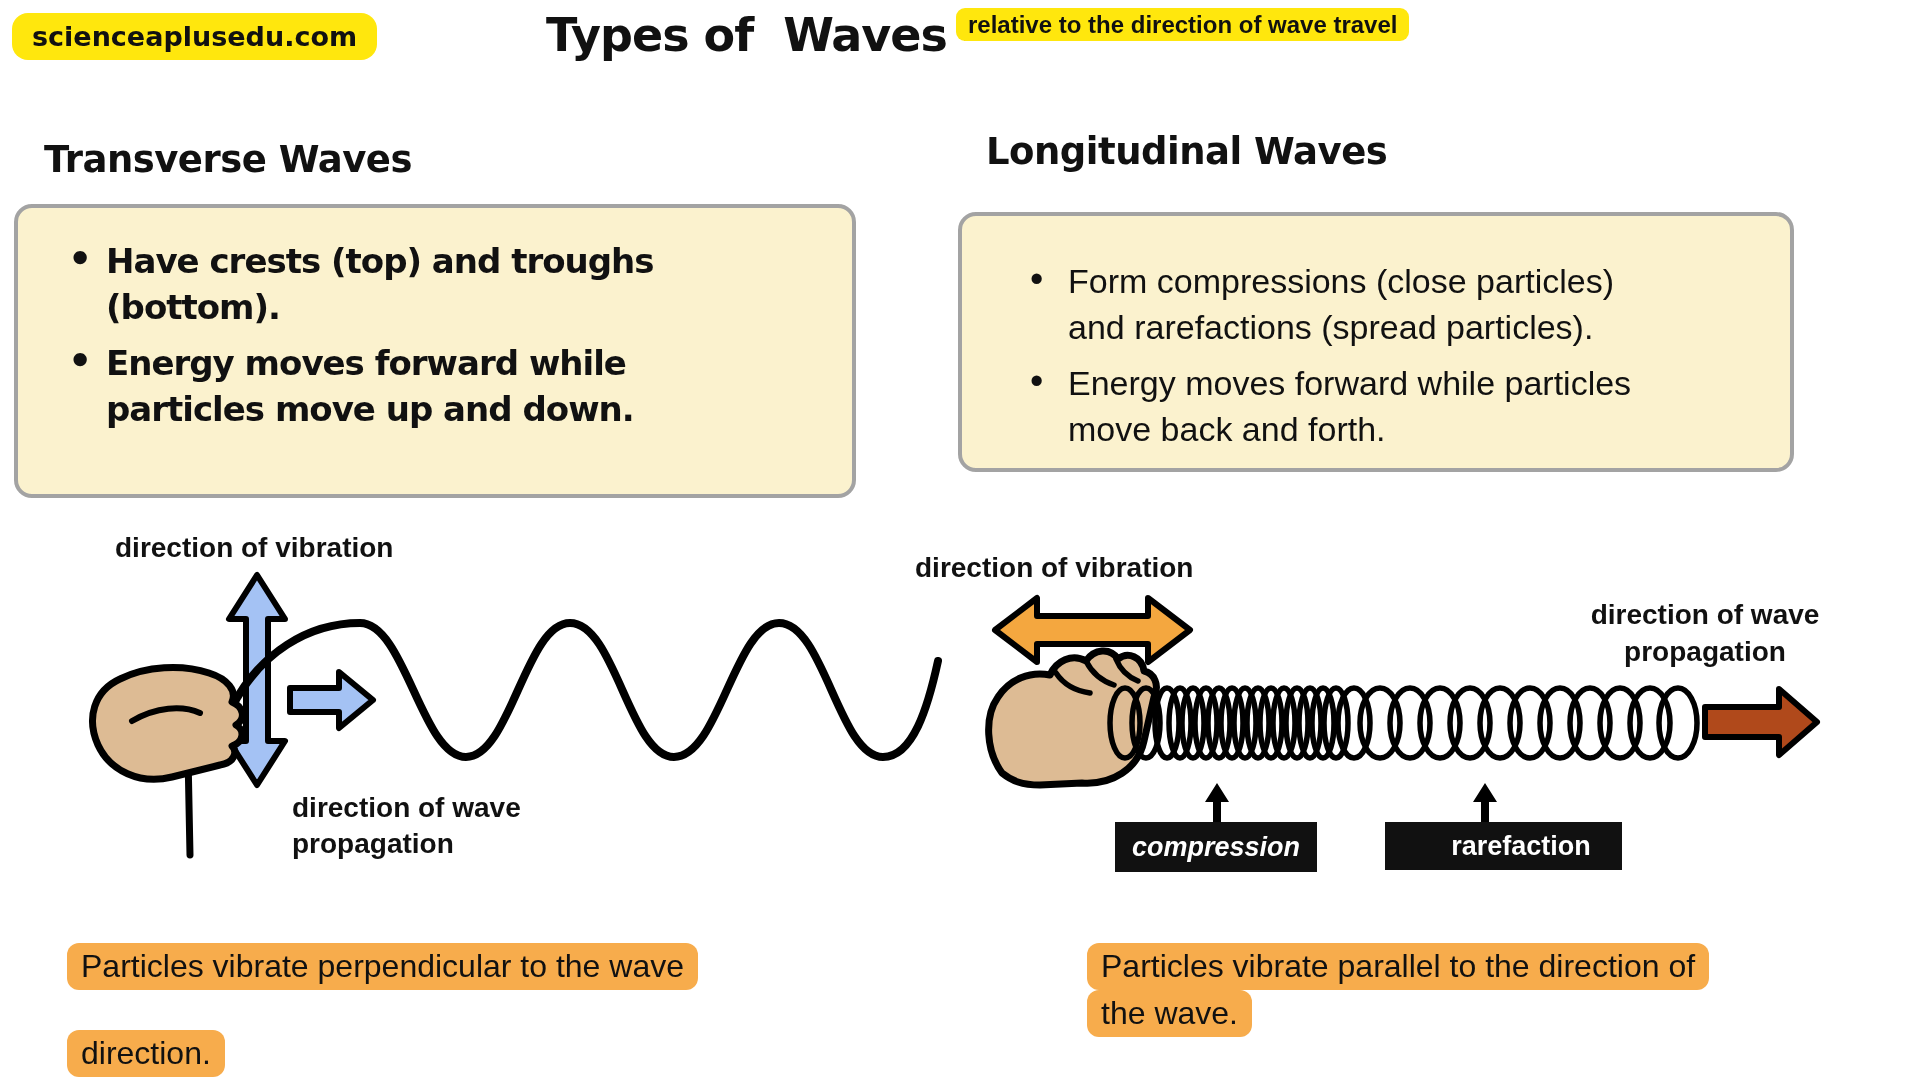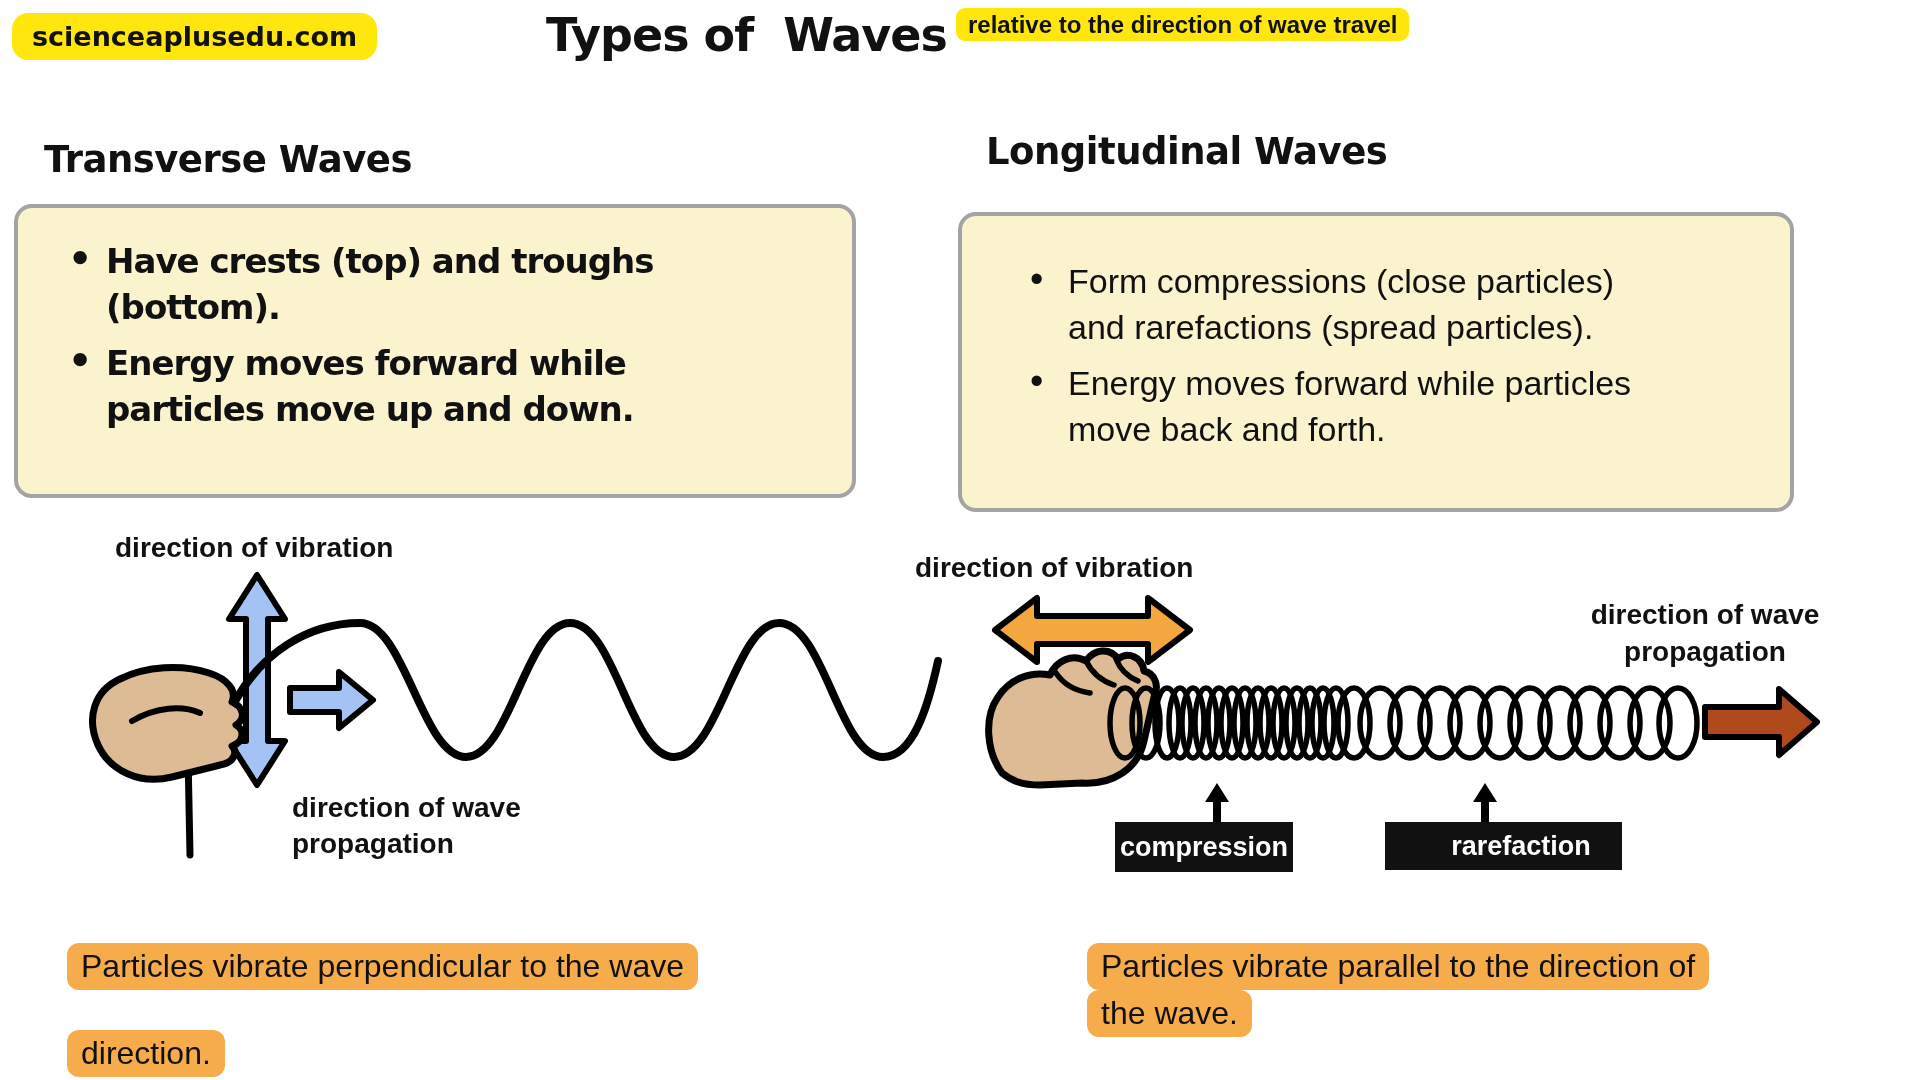--- a/index.html
+++ b/index.html
@@ -18,40 +18,40 @@
 
   
   .sec-head{font-size:37px;font-weight:bold;font-family:"DejaVu Sans","Liberation Sans",sans-serif;
             letter-spacing:-0.5px;}
   .head-left{left:44px;top:130px;margin-top:8px;}
   .head-right{left:986px;top:130px;}
 
   
   .info-box{background:#FBF2CE;border:4px solid #a3a3a3;border-radius:18px;box-sizing:border-box;}
   .box-left{left:14px;top:204px;width:842px;height:294px;padding:30px 20px 0 46px;}
-  .box-right{left:958px;top:212px;width:836px;height:300px;padding:42px 10px 0 64px;}
+  .box-right{left:958px;top:212px;width:836px;height:260px;padding:42px 10px 0 64px;}
   .info-box ul{margin:0;padding:0;list-style:none;}
   .info-box li{position:relative;padding-left:42px;}
   .info-box li + li{margin-top:10px;}
   .info-box li::before{content:"\2022";position:absolute;left:4px;top:-2px;font-size:38px;}
   .box-left li{font-weight:bold;font-size:34px;line-height:46px;
                font-family:"DejaVu Sans","Liberation Sans",sans-serif;letter-spacing:-1px;}
   .box-right li{font-weight:normal;font-size:34px;line-height:46px;}
 
   
   .diag-label{font-size:28px;font-weight:bold;line-height:36px;}
   .lbl-vib-left{left:115px;top:530px;}
   .lbl-prop-left{left:292px;top:790px;}
   .lbl-vib-right{left:915px;top:550px;}
   .lbl-prop-right{left:1575px;top:596px;width:260px;text-align:center;line-height:37px;}
 
   
   .black-box{background:#111111;color:#ffffff;font-size:27px;font-weight:bold;
              display:flex;align-items:center;justify-content:center;}
-  .box-compression{left:1115px;top:822px;width:178px;height:50px;}
+  .box-compression{left:1115px;top:822px;width:202px;height:50px;font-style:italic;}
   .box-rarefaction{left:1385px;top:822px;width:202px;height:48px;padding-left:35px;}
 
   
   .caption{display:flex;flex-direction:column;align-items:flex-start;}
   .cap-left{left:67px;top:943px;gap:40px;}
   .cap-right{left:1087px;top:943px;}
   .cap-line{background:#F7AC4C;border-radius:12px;padding:0 14px;font-size:32px;line-height:47px;
             white-space:pre;}
 
   svg{display:block;}

